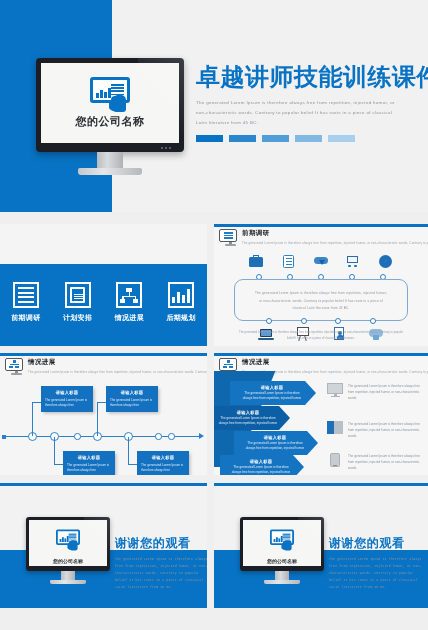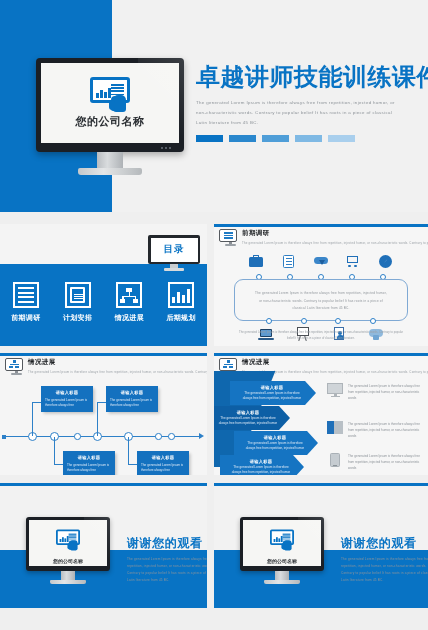--- a/index.html
+++ b/index.html
@@ -223,21 +223,21 @@
   .thx .mon .screen{
     position:absolute; left:3px; top:3px; right:3px; bottom:5px; background:#f6f6f4;
     display:flex; flex-direction:column; align-items:center; justify-content:center; gap:3px;
   }
   .thx .mon .neck{ position:absolute; left:35px; top:54px; width:14px; height:10px;
     background:linear-gradient(90deg,#b9bdc1,#d9dcde 40%,#aeb2b6); }
   .thx .mon .base{ position:absolute; left:24px; top:63px; width:36px; height:4px;
     background:linear-gradient(90deg,#c4c8cb,#e4e6e7 40%,#b5b9bc); border-radius:1px 1px 2px 2px; }
   .thx .mon .nm{ font-size:5px; font-weight:bold; color:#2b2f33; }
   .thx .mini-ico{ transform:scale(.6); transform-origin:center; }
-  .thx .txt{ position:absolute; left:127px; top:52px; width:96px; }
+  .thx .txt{ position:absolute; left:115px; top:52px; width:96px;font-family:Liberation Mono, monospace; }
   .thx h2{ font-size:12px; color:#0873c4; font-weight:bold; letter-spacing:.6px; white-space:nowrap; }
   .thx .p{ margin-top:4px; font-size:3.1px; line-height:2.3; color:#8e949a; letter-spacing:.2px; }
 </style>
 </head>
 <body>
 
 <div class="deck">
 
   <div class="slide hero">
     <div class="bluepane"></div>
@@ -281,29 +281,20 @@
           <span style="background:#2a87cd"></span>
           <span style="background:#4f9ed8"></span>
           <span style="background:#7fb9e4"></span>
           <span style="background:#a9cfed"></span>
       </div>
     </div>
   </div>
 
   <div class="slide s-tl">
     <div class="band"></div>
-    <div class="badge">
-      <div class="bz">
-          <div class="sc">
-            <b>目录</b>
-          </div>
-        </div>
-      <div class="nk"></div>
-        <div class="bs"></div>
-    </div>
 
     <div class="items">
       <div class="item">
         <div class="gl">
           <div class="g-list">
               <i></i>
               <i></i>
               <i></i>
               <i style="margin-bottom:0"></i>
             </div>

